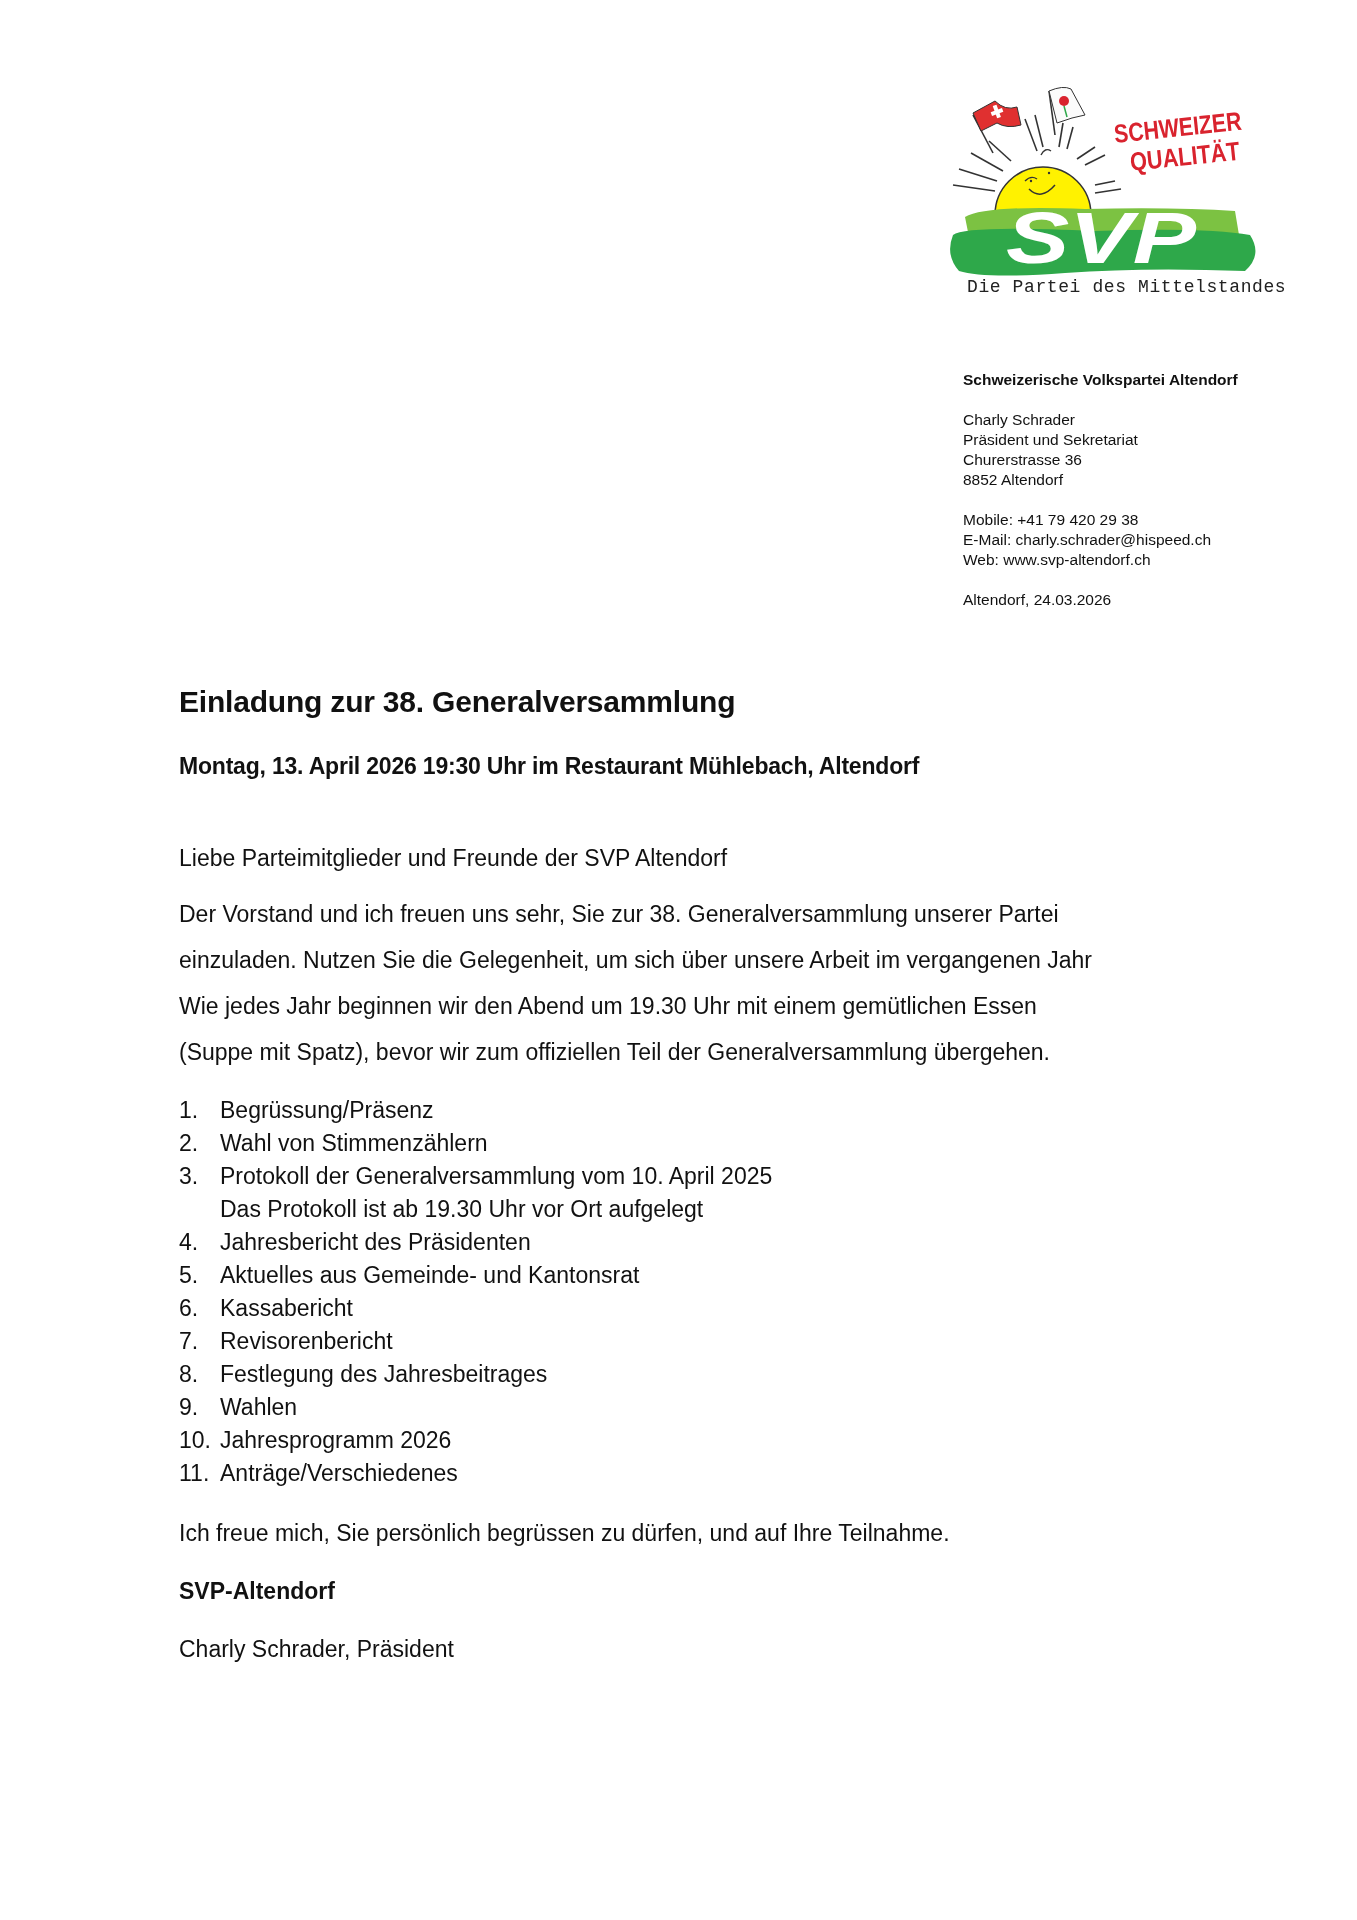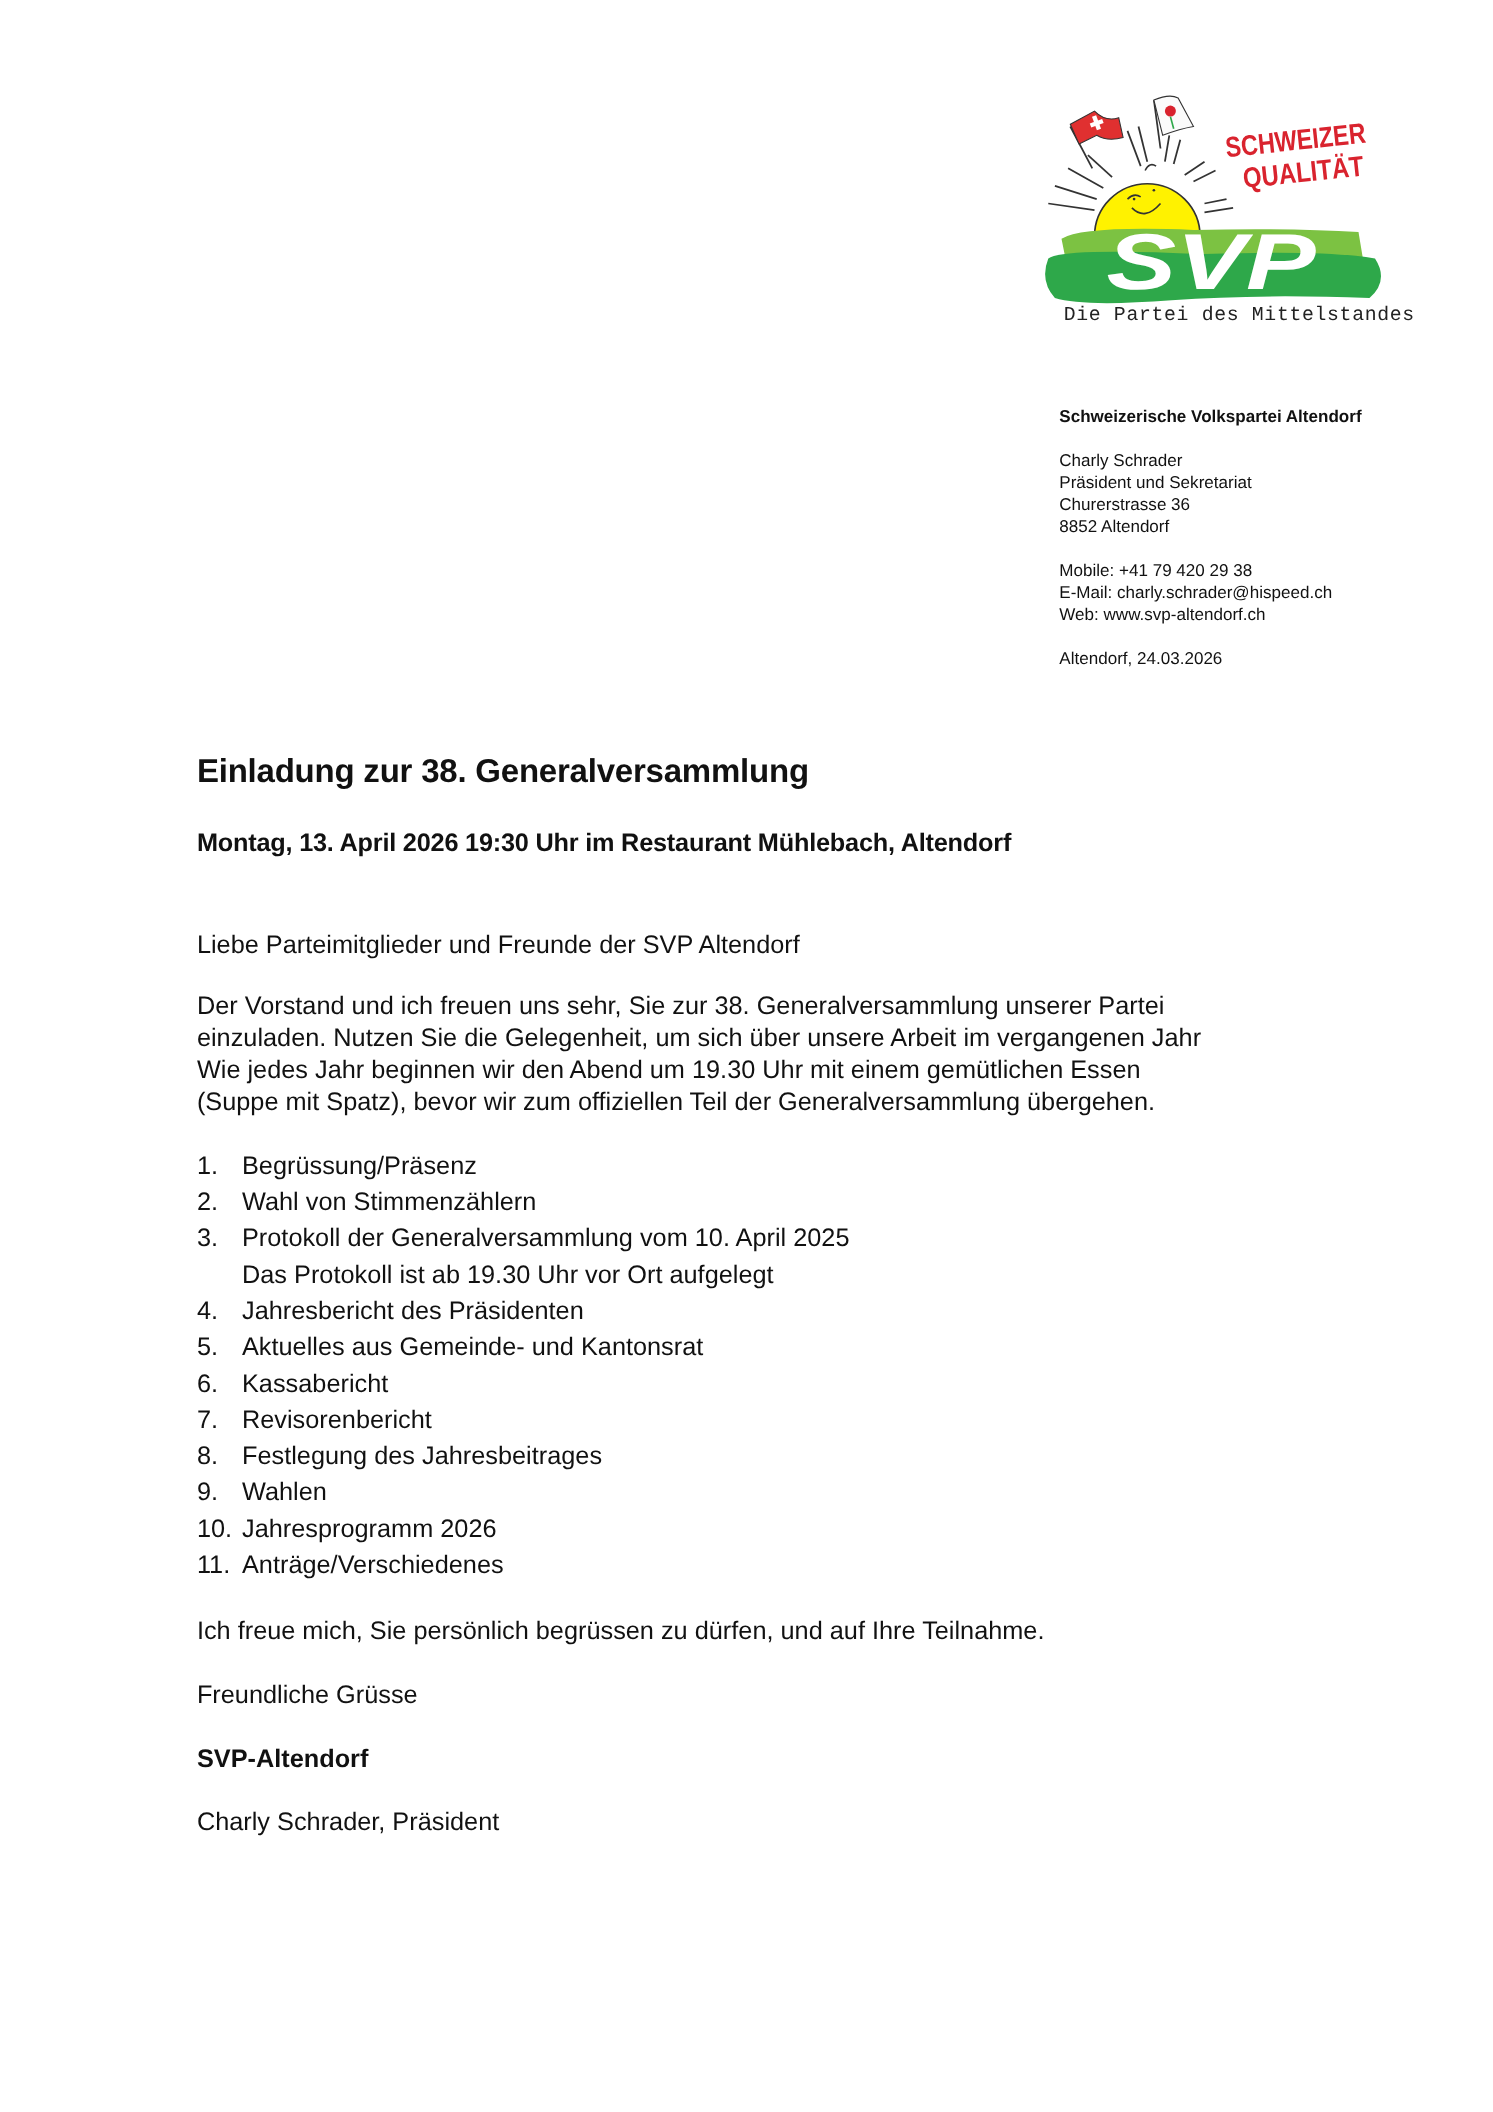--- a/index.html
+++ b/index.html
@@ -20,21 +20,21 @@
     #sender { left: 963px; top: 370px; font-size: 15.5px; line-height: 20px; color: #111; }
     #sender .org { font-weight: bold; margin-bottom: 20px; }
     #sender .gap { height: 20px; }
     #sender div { white-space: nowrap; }
     
     #main { left: 179px; top: 683px; width: 1050px; }
     .title { font-size: 30px; font-weight: bold; line-height: 38px; margin: 0; letter-spacing: -0.2px; }
     .subtitle { font-size: 23px; font-weight: bold; line-height: 30px; margin: 30px 0 0 0; letter-spacing: -0.2px; }
     .salutation { font-size: 23px; line-height: 30px; margin: 62px 0 0 0; }
     .body-text { font-size: 23px; line-height: 29px; margin: 27px 0 0 0; }
-    .body-text div { white-space: nowrap; }
+    .body-text div { white-space: nowrap; margin-top: 17px; }
     .section-head { font-size: 23px; font-weight: bold; line-height: 30px; margin: 57px 0 0 0; }
     ol.agenda { list-style: none; padding: 0; margin: 27px 0 0 0; font-size: 23px; line-height: 33px; }
     ol.agenda li { display: flex; white-space: nowrap; }
     ol.agenda .num { width: 41px; flex: 0 0 41px; }
     ol.agenda .sub { padding-left: 41px; }
     .closing { font-size: 23px; line-height: 30px; margin: 28px 0 0 0; }
     .greeting { font-size: 23px; line-height: 30px; margin: 28px 0 0 0; }
     .org-sign { font-size: 23px; line-height: 30px; margin: 28px 0 0 0; font-weight: bold; }
     .signer { font-size: 23px; line-height: 30px; margin: 28px 0 0 0; }
   </style>
@@ -162,16 +162,15 @@
     <li>
         <span class="num">10.</span>
         <span>Jahresprogramm 2026</span>
       </li>
     <li>
         <span class="num">11.</span>
         <span>Anträge/Verschiedenes</span>
       </li>
   </ol>
   <div class="closing">Ich freue mich, Sie persönlich begrüssen zu dürfen, und auf Ihre Teilnahme.</div>
-  <div class="greeting">Freundliche Grüsse</div>
   <div class="org-sign">SVP-Altendorf</div>
   <div class="signer">Charly Schrader, Präsident</div>
 </div>
 
 </body></html>

